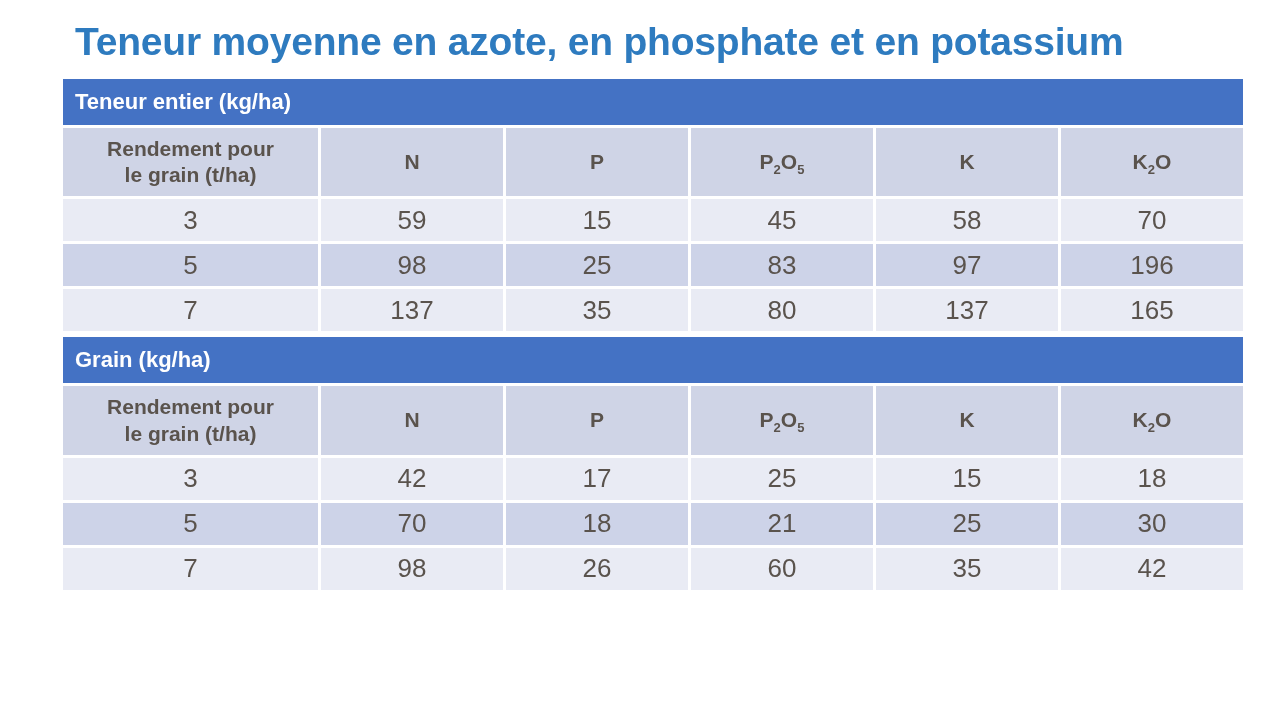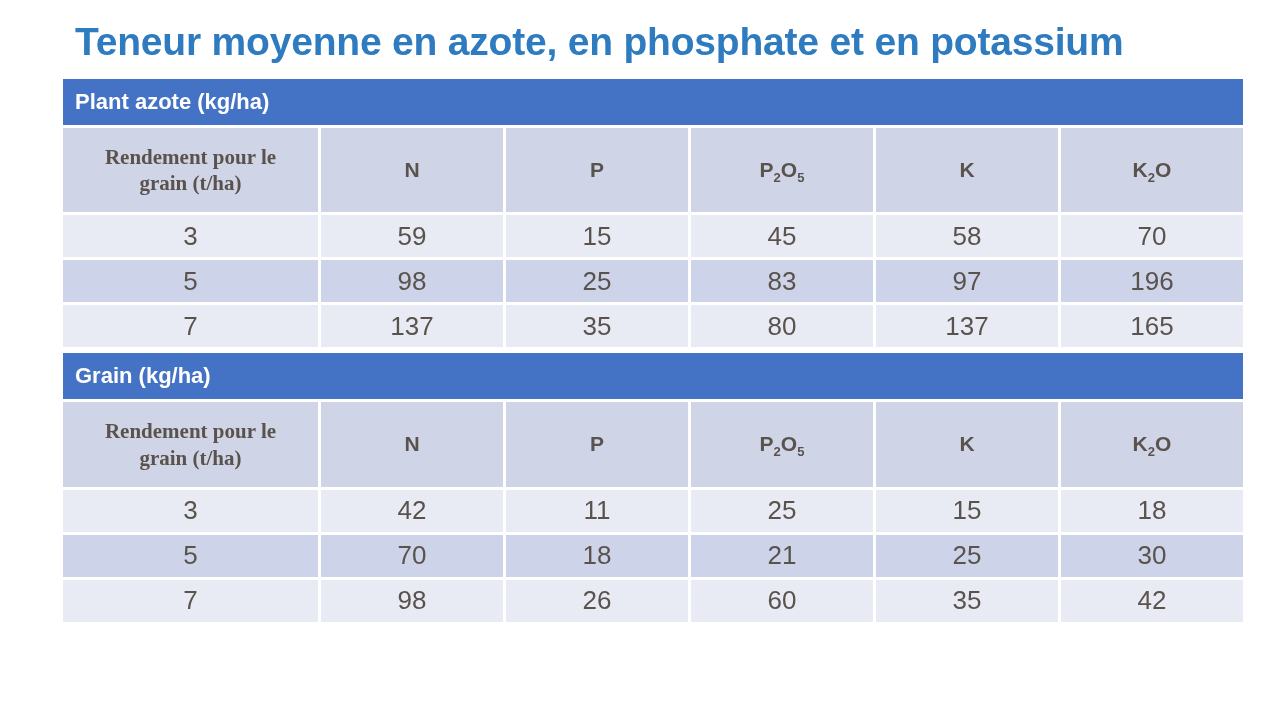--- a/index.html
+++ b/index.html
@@ -45,22 +45,21 @@
     color: #5A534D;
     font-size: 21px;
     font-weight: bold;
     height: 66px;
     text-align: center;
     vertical-align: middle;
     line-height: 1.25;
   }
   tr.colhdr th .wrapbox {
     width: 172px;
-    margin: 16px auto;
-    font-family: Liberation Serif, serif;
+    margin: 8px auto;
   }
   sub {
     font-size: 0.62em;
     line-height: 0;
   }
   tbody td {
     height: 42px;
     text-align: center;
     vertical-align: middle;
     font-size: 26px;
@@ -80,21 +79,21 @@
     <colgroup>
       <col class="c-first">
         <col>
         <col>
         <col>
         <col>
         <col>
     </colgroup>
     <thead>
       <tr>
-        <th class="band" colspan="6">Plant azote (kg/ha)</th>
+        <th class="band" colspan="6">Teneur entier (kg/ha)</th>
       </tr>
       <tr class="colhdr">
         <th>
             <div class="wrapbox">Rendement pour le grain (t/ha)</div>
           </th>
         <th><span>N</span></th>
         <th><span>P</span></th>
         <th><span>P</span><sub>2</sub><span>O</span><sub>5</sub></th>
         <th><span>K</span></th>
         <th><span>K</span><sub>2</sub><span>O</span></th>
@@ -149,21 +148,21 @@
         <th><span>P</span></th>
         <th><span>P</span><sub>2</sub><span>O</span><sub>5</sub></th>
         <th><span>K</span></th>
         <th><span>K</span><sub>2</sub><span>O</span></th>
       </tr>
     </thead>
     <tbody>
       <tr class="light">
         <td>3</td>
         <td>42</td>
-        <td>11</td>
+        <td>17</td>
         <td>25</td>
         <td>15</td>
         <td>18</td>
       </tr>
       <tr class="dark">
         <td>5</td>
         <td>70</td>
         <td>18</td>
         <td>21</td>
         <td>25</td>

